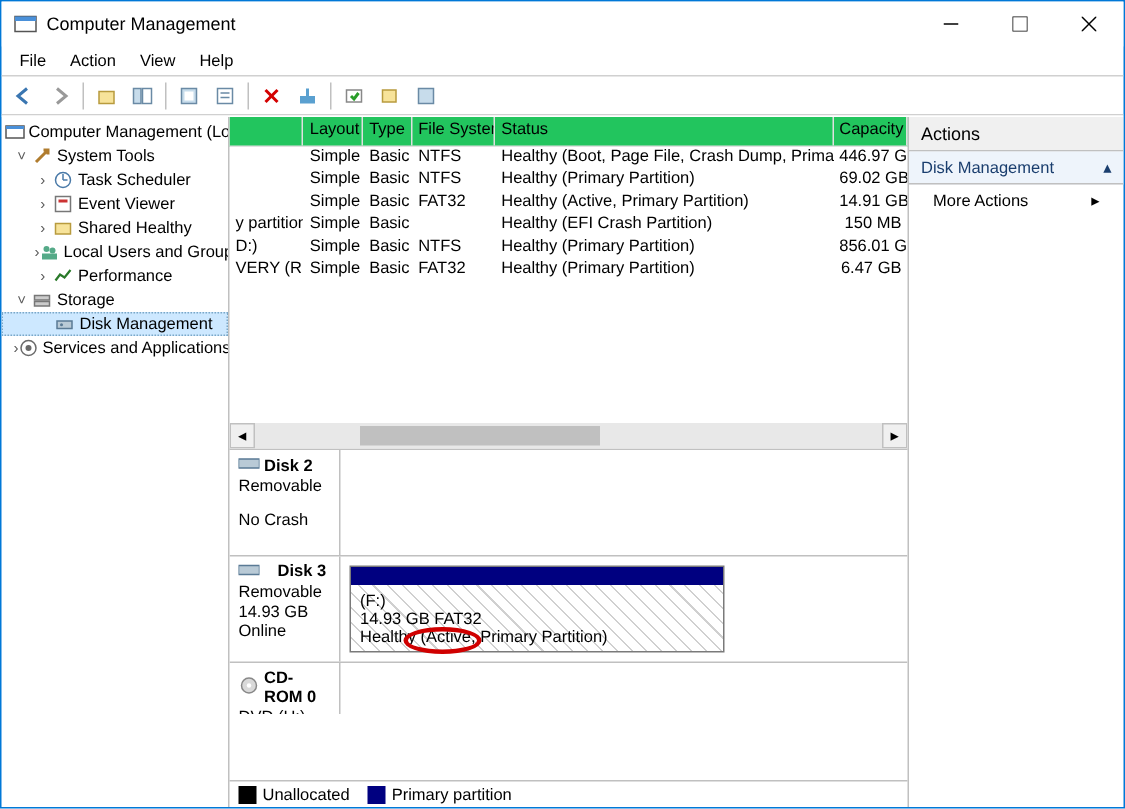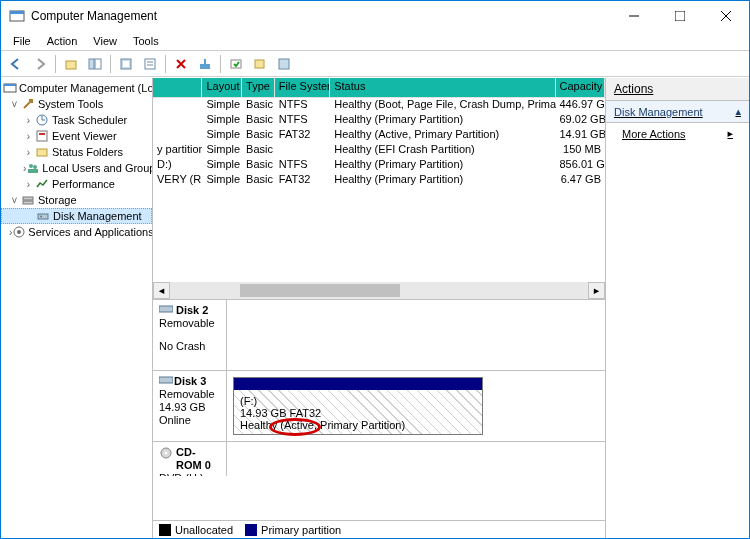--- a/index.html
+++ b/index.html
@@ -14,40 +14,40 @@
 .tbtn { width: 22px; height: 22px; display: flex; align-items: center; justify-content: center; border: 1px solid transparent; }
 .tdiv { width: 1px; height: 18px; background: #c0c0c0; margin: 0 2px; }
 .main { flex: 1; display: flex; min-height: 0; border-top: 1px solid #fff; }
 .tree { width: 152px; border-right: 1px solid #c0c0c0; overflow: hidden; padding: 2px 0; }
 .tree-row { display: flex; align-items: center; height: 16px; padding-right: 2px; white-space: nowrap; }
 .tree-row.sel { background: #cde8ff; border: 1px dotted #7aa7c7; }
 .tree-tw { width: 11px; text-align: center; color: #5b5b5b; font-size: 10px; }
 .tree-ic { width: 16px; height: 16px; margin-right: 2px; display: inline-flex; align-items: center; justify-content: center; }
 .center { flex: 1; display: flex; flex-direction: column; min-width: 0; }
 .vol-list { flex: 0 0 222px; overflow: hidden; border-bottom: 1px solid #c0c0c0; position: relative; }
-.vol-head { display: flex; background: #14b8a6; border-bottom: 1px solid #e0e0e0; height: 20px; }
+.vol-head { display: flex; background: #22c55e; border-bottom: 1px solid #e0e0e0; height: 20px; }
 .vol-head div { border-right: 1px solid #e0e0e0; padding: 2px 4px; overflow: hidden; white-space: nowrap; }
 .vol-row { display: flex; height: 15px; }
 .vol-row div { padding: 0 4px; overflow: hidden; white-space: nowrap; }
 .c-vol{width:50px} .c-lay{width:40px} .c-typ{width:33px} .c-fs{width:56px} .c-stat{width:228px} .c-cap{width:50px;text-align:right}
 .hscroll { position:absolute; bottom:0; left:0; right:0; height:17px; background:#f0f0f0; display:flex; align-items:center; }
 .hsbtn { width:17px; height:17px; background:#f0f0f0; border:1px solid #c0c0c0; display:flex; align-items:center; justify-content:center; }
 .hstrk { flex:1; height:17px; background:#e8e8e8; position:relative; }
 .hsthm { position:absolute; top:2px; height:13px; background:#c0c0c0; }
 .disk-area { flex: 1; overflow: hidden; position:relative; }
 .disk-row { display: flex; border-bottom: 1px solid #c0c0c0; }
 .disk-info { width: 74px; padding: 4px 6px; border-right: 1px solid #c0c0c0; font-size: 11px; line-height: 13px; }
 .disk-vols { flex: 1; padding: 6px; display: flex; gap: 0; }
 .part-box { border: 1px solid #7a7a7a; padding: 4px 6px; display: flex; flex-direction: column; justify-content: center; position: relative; }
 .part-box.primary::before { content:""; position:absolute; top:0; left:0; right:0; height:12px; background:#000080; }
 .part-box.primary { padding-top: 18px; }
 .hatch { background-image: repeating-linear-gradient(45deg,#fff,#fff 6px,#d0d0d0 6px,#d0d0d0 7px); }
 .legend { height: 18px; border-top: 1px solid #c0c0c0; display:flex; align-items:center; padding:0 6px; gap:4px;margin-top:44px; }
 .legend-sq { width:12px; height:12px; display:inline-block; }
-.actions { width: 144px; border-left: 1px solid #c0c0c0; text-decoration: underline; }
+.actions { width: 144px; border-left: 1px solid #c0c0c0; }
 .actions-hd { background: #f0f0f0; padding: 4px 8px; font-size: 12px; border-bottom: 1px solid #c0c0c0; }
 .actions-sub { background: #eef4fb; padding: 4px 8px; border-bottom: 1px solid #c0c0c0; display:flex; justify-content:space-between; align-items:center; color: #1a3e6e; }
 .actions-item { padding: 4px 16px; display:flex; justify-content:space-between; align-items:center; }
 .red-oval { position:absolute; width:52px; height:18px; border:3px solid #d00000; border-radius:50%; pointer-events:none; }
 </style>
 </head>
 <body>
 
 <div class="titlebar">
   <span class="titlebar-icon">
@@ -72,21 +72,21 @@
         <line x1="0" y1="0" x2="10" y2="10" stroke="#000"></line>
         <line x1="10" y1="0" x2="0" y2="10" stroke="#000"></line>
       </svg>
     </div>
 </div>
 
 <div class="menubar">
   <span>File</span>
   <span>Action</span>
   <span>View</span>
-  <span>Tools</span>
+  <span>Help</span>
 </div>
 
 <div class="toolbar">
   <div class="tbtn">
       <svg width="14" height="14">
         <path d="M9 2 L3 7 L9 12" fill="none" stroke="#3a76b1" stroke-width="2"></path>
       </svg>
     </div>
   <div class="tbtn">
       <svg width="14" height="14">
@@ -193,21 +193,21 @@
         </span>
         <span>Event Viewer</span>
       </div>
     <div class="tree-row" style="padding-left:22px">
         <span class="tree-tw">›</span>
         <span class="tree-ic">
           <svg width="14" height="14">
             <rect x="2" y="4" width="10" height="7" fill="#f7e39a" stroke="#b89b3e"></rect>
           </svg>
         </span>
-        <span>Status Folders</span>
+        <span>Shared Healthy</span>
       </div>
     <div class="tree-row" style="padding-left:22px">
         <span class="tree-tw">›</span>
         <span class="tree-ic">
           <svg width="14" height="14">
             <circle cx="5" cy="5" r="2" fill="#5a8"></circle>
             <circle cx="9" cy="6" r="2" fill="#5a8"></circle>
             <rect x="2" y="8" width="10" height="4" fill="#5a8"></rect>
           </svg>
         </span>
@@ -333,21 +333,21 @@
               <b>Disk 2</b>
             </div>
           <div>Removable</div>
           <div style="height:10px"></div>
           <div>No Crash</div>
         </div>
         <div class="disk-vols" style="height:70px"></div>
       </div>
       <div class="disk-row">
         <div class="disk-info">
-          <div style="display:flex;align-items:flex-start;gap:1px">
+          <div style="display:flex;align-items:flex-start;gap:12px">
               <span><svg width="14" height="10">
                   <rect x="0" y="2" width="14" height="6" fill="#b9cad6" stroke="#5a7a95"></rect>
                 </svg></span>
               <b>Disk 3</b>
             </div>
           <div>Removable</div>
           <div>14.93 GB</div>
           <div>Online</div>
         </div>
         <div class="disk-vols" style="height:70px">
@@ -356,21 +356,21 @@
             <div>14.93 GB FAT32</div>
             <div>
               <span>Healthy (</span><span>Active, P</span><span>rimary Partition)</span>
             </div>
             <div class="red-oval" style="left:35px;top:40px"></div>
           </div>
         </div>
       </div>
       <div class="disk-row" style="border-bottom:none">
         <div class="disk-info">
-          <div style="display:flex;gap:3px">
+          <div style="display:flex;align-items:center;gap:3px">
               <span><svg width="14" height="14">
                   <circle cx="7" cy="7" r="5" fill="#d9d9d9" stroke="#888"></circle>
                   <circle cx="7" cy="7" r="1.5" fill="#fff"></circle>
                 </svg></span>
               <b>CD-ROM 0</b>
             </div>
           <div>DVD (H:)</div>
         </div>
         <div class="disk-vols" style="height:28px"></div>
       </div>

